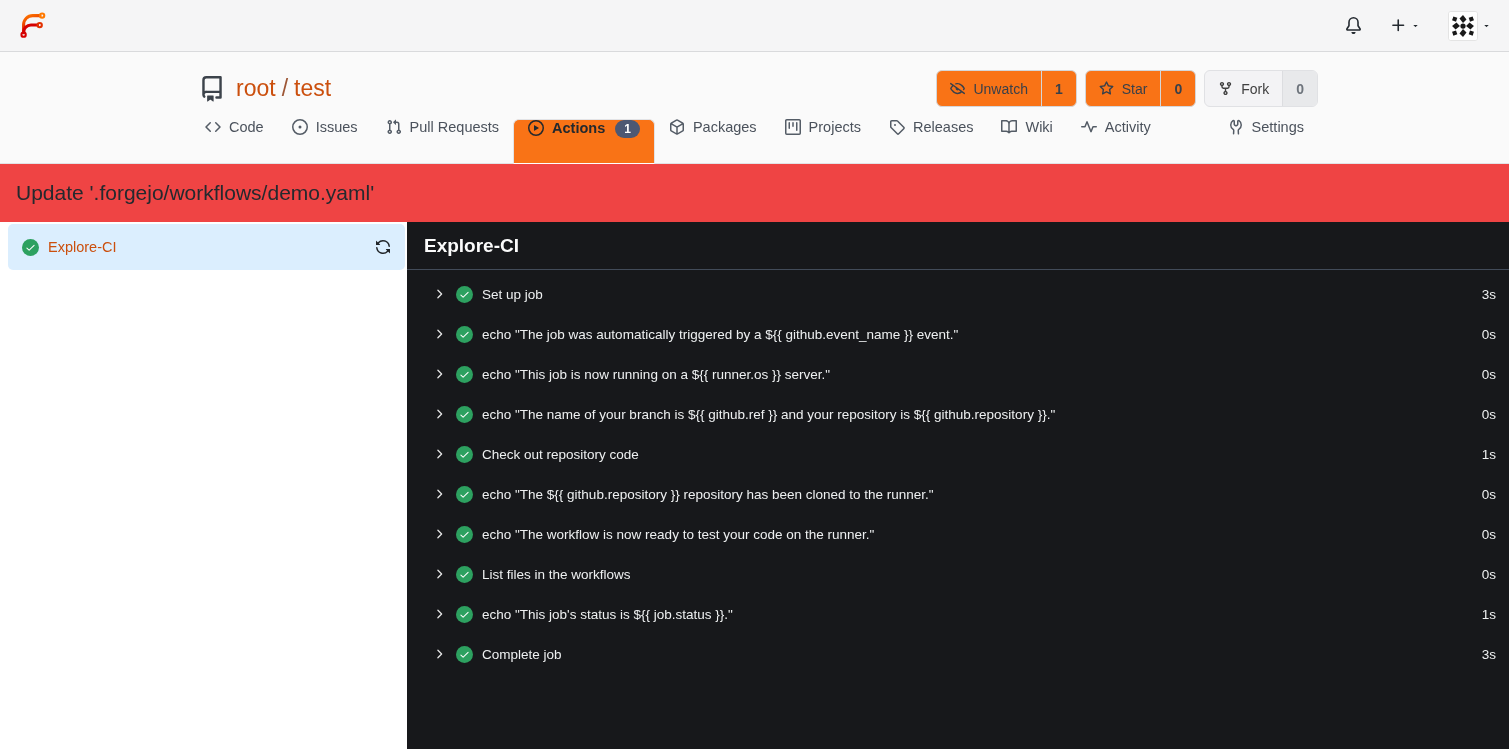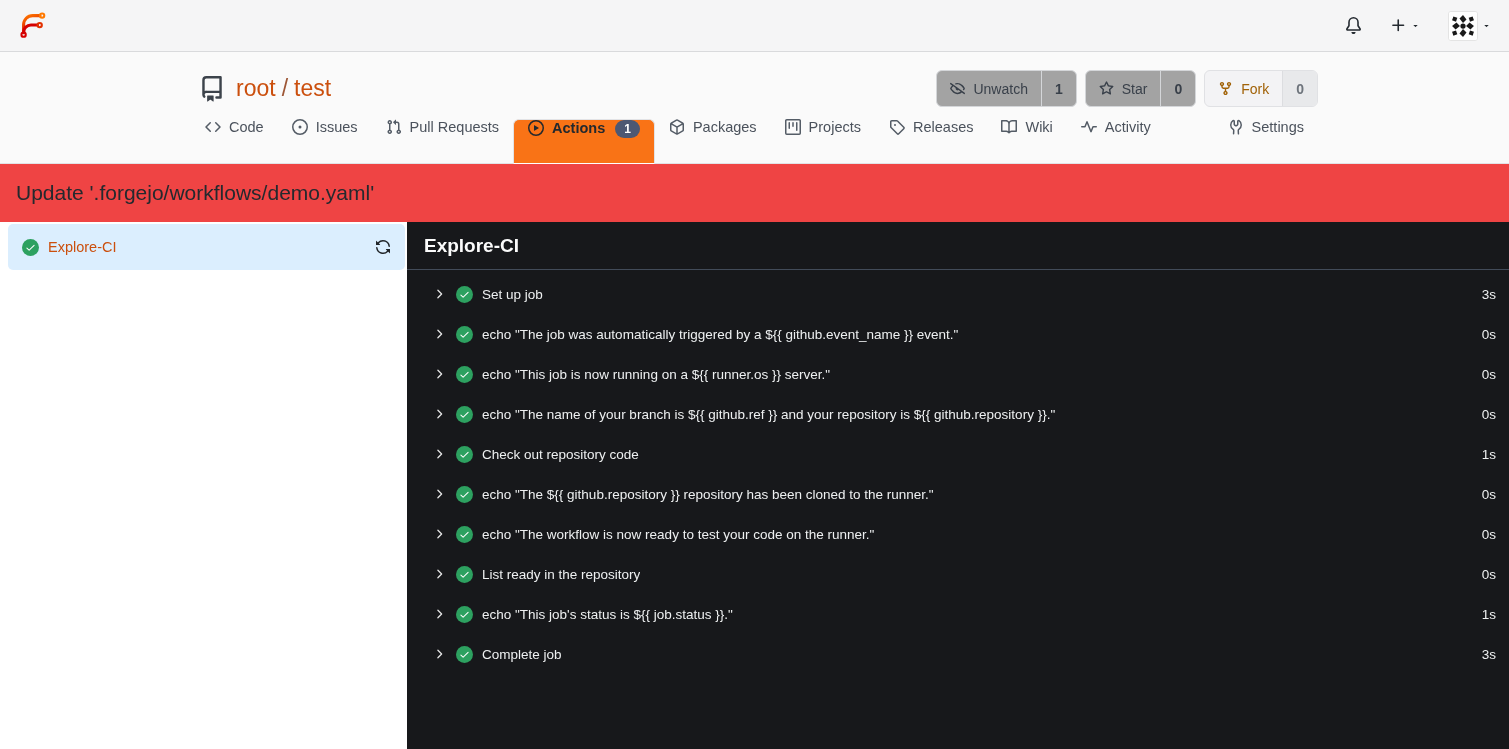--- a/index.html
+++ b/index.html
@@ -23,29 +23,29 @@
 
   
   .band { background:#fafafa; border-bottom:1px solid #e2e3e6; }
   .container { width:1127px; margin:0 auto; }
   .repo-title-row { height:67px; display:flex; align-items:center; padding:6px 0 0 8px; }
   .repo-icon { width:26px; height:26px; color:#3c434b; margin-right:11px; }
   .repo-name { font-size:23px; }
   .repo-name a { color:#cb4f0d; text-decoration:none; cursor:pointer; }
   .repo-sep { color:#9d5635; padding:0 6px; }
   .repo-actions { margin-left:auto; display:flex; gap:8px; }
-  .btn-group { display:flex; align-items:stretch; height:37px; background:#a3a3a3;
+  .btn-group { display:flex; align-items:stretch; height:37px; background:#f97316;
                border:1px solid #d4d6d9; border-radius:6px; overflow:hidden; font-size:14px; }
   .btn-main { display:flex; align-items:center; gap:8px; padding:0 13px; color:#39404a;
               font-weight:500; cursor:pointer; }
   .btn-main .icon { width:15px; height:15px; }
   .btn-count { display:flex; align-items:center; padding:0 13px; border-left:1px solid #d4d6d9;
                font-weight:600; color:#39404a; cursor:pointer; }
   .btn-group.disabled { border-color:#e0e1e4; background:#f3f3f5; }
-  .btn-group.disabled .btn-main { color:#a16207; cursor:default; }
+  .btn-group.disabled .btn-main { color:#404040; cursor:default; }
   .btn-group.disabled .btn-count { background:#e8e9eb; border-left-color:#dcdde0; color:#6e747c; }
 
   
   .tabs-container { display:flex; align-items:stretch; height:45px; margin-bottom:-1px; position:relative; }
   .tab { display:flex; align-items:flex-start; gap:8px; padding:0 14px; font-size:14.5px;
          color:#4b525c; cursor:pointer; white-space:nowrap; }
   .tab .icon { width:16px; height:16px; color:#545c66; }
   .tab.active { background:#f97316; border:1px solid #e2e3e6; border-bottom:1px solid #fff;
                 border-radius:6px 6px 0 0; color:#24292e; font-weight:600; }
   .tab.active .icon { color:#24292e; }
@@ -426,21 +426,21 @@
             <span class="step-chevron">
               <svg viewBox="0 0 16 16" fill="currentColor">
                 <path d="M6.22 3.22a.75.75 0 0 1 1.06 0l4.25 4.25a.75.75 0 0 1 0 1.06l-4.25 4.25a.751.751 0 0 1-1.042-.018.751.751 0 0 1-.018-1.042L9.94 8 6.22 4.28a.75.75 0 0 1 0-1.06Z"></path>
               </svg>
             </span>
             <span class="status-check">
               <svg viewBox="0 0 16 16" fill="currentColor">
                 <path d="M13.78 4.22a.75.75 0 0 1 0 1.06l-7.25 7.25a.75.75 0 0 1-1.06 0L2.22 9.28a.751.751 0 0 1 .018-1.042.751.751 0 0 1 1.042-.018L6 10.94l6.72-6.72a.75.75 0 0 1 1.06 0Z"></path>
               </svg>
             </span>
-            <span class="step-name">List ready in the repository</span>
+            <span class="step-name">List files in the workflows</span>
             <span class="step-duration">0s</span>
           </div>
           <div class="step-row">
             <span class="step-chevron">
               <svg viewBox="0 0 16 16" fill="currentColor">
                 <path d="M6.22 3.22a.75.75 0 0 1 1.06 0l4.25 4.25a.75.75 0 0 1 0 1.06l-4.25 4.25a.751.751 0 0 1-1.042-.018.751.751 0 0 1-.018-1.042L9.94 8 6.22 4.28a.75.75 0 0 1 0-1.06Z"></path>
               </svg>
             </span>
             <span class="status-check">
               <svg viewBox="0 0 16 16" fill="currentColor">

